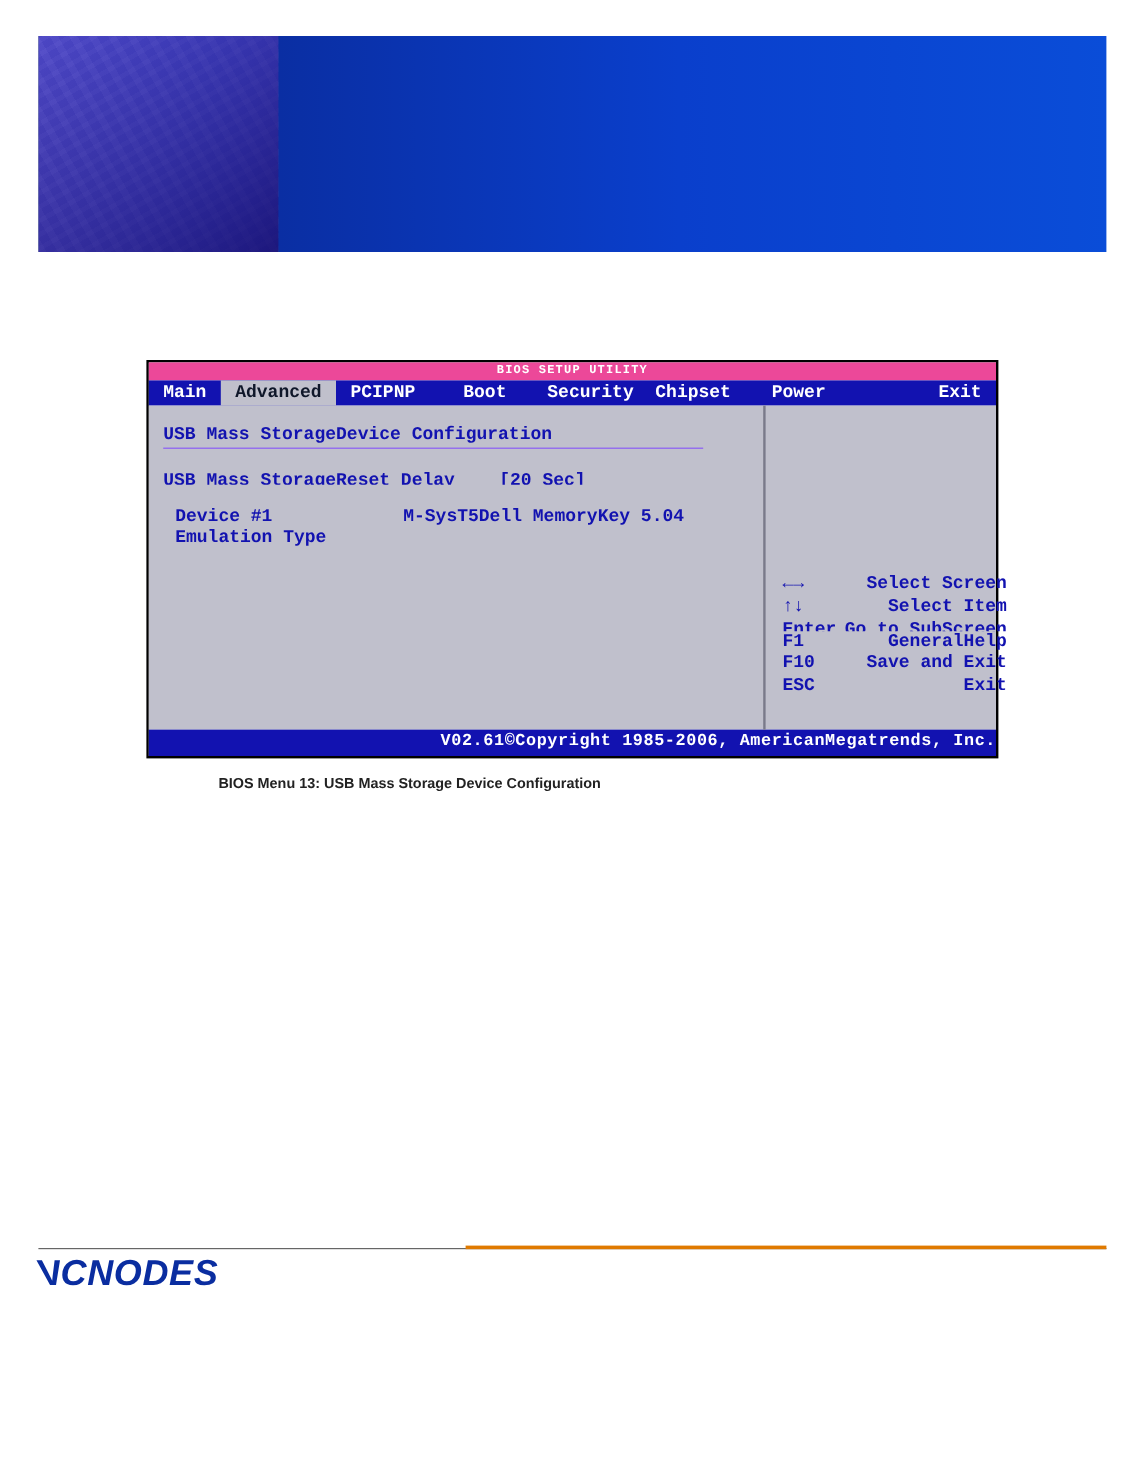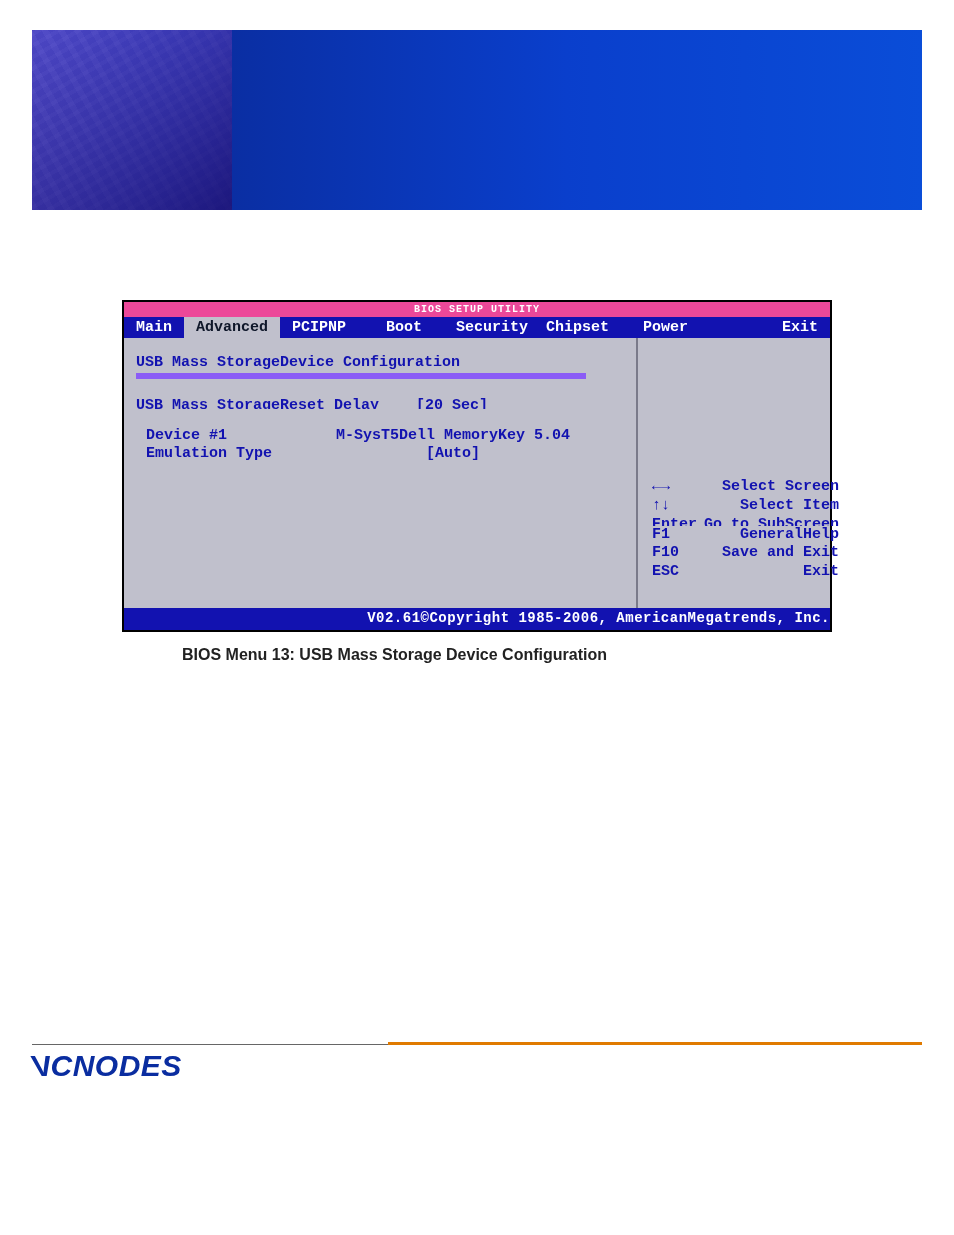--- a/index.html
+++ b/index.html
@@ -71,21 +71,21 @@
     font-weight: bold;
   }
   .bios-right {
     flex: 1;
     border-left: 2px solid #7a7a8a;
     padding: 140px 10px 16px 14px;
     color: #1212b0;
     font-weight: bold;
   }
   .underline {
-    border-bottom: 6px solid #8b5cf6;
+    border-bottom: 1px solid #8b5cf6;
     width: 450px;
     margin-bottom: 18px;
     padding-bottom: 2px;
   }
   .cut-row {
     display: flex;
     margin-bottom: 18px;
   }
   .cut-label {
     width: 280px;
@@ -125,21 +125,21 @@
     color: #fff;
     text-align: right;
     font-weight: bold;
     font-size: 14px;
     padding: 2px 0 4px 0;
     letter-spacing: 0.5px;
   }
   .caption {
     margin-top: 14px;
     font-weight: bold;
-    font-size: 16px;
+    font-size: 12px;
     color: #222;
     padding-left: 60px;
   }
   .page-footer {
     position: relative;
     width: 890px;
     margin: 380px auto 60px auto;
   }
   .footer-rule {
     height: 1px;
@@ -202,21 +202,20 @@
           <div class="cut-value">[20 Sec]</div>
         </div>
 
         <div class="dev-block">
           <div class="dev-row">
             <div class="dev-label">Device #1</div>
             <div class="dev-value">M-SysT5Dell MemoryKey 5.04</div>
           </div>
           <div class="dev-row">
             <div class="dev-label">Emulation Type</div>
-            <div class="dev-value" style="padding-left:90px">[Auto]</div>
           </div>
         </div>
       </div>
 
       <div class="bios-right">
         <div class="help-row">
           <div class="help-key">←→</div>
           <div class="help-text">Select Screen</div>
         </div>
         <div class="help-row">

